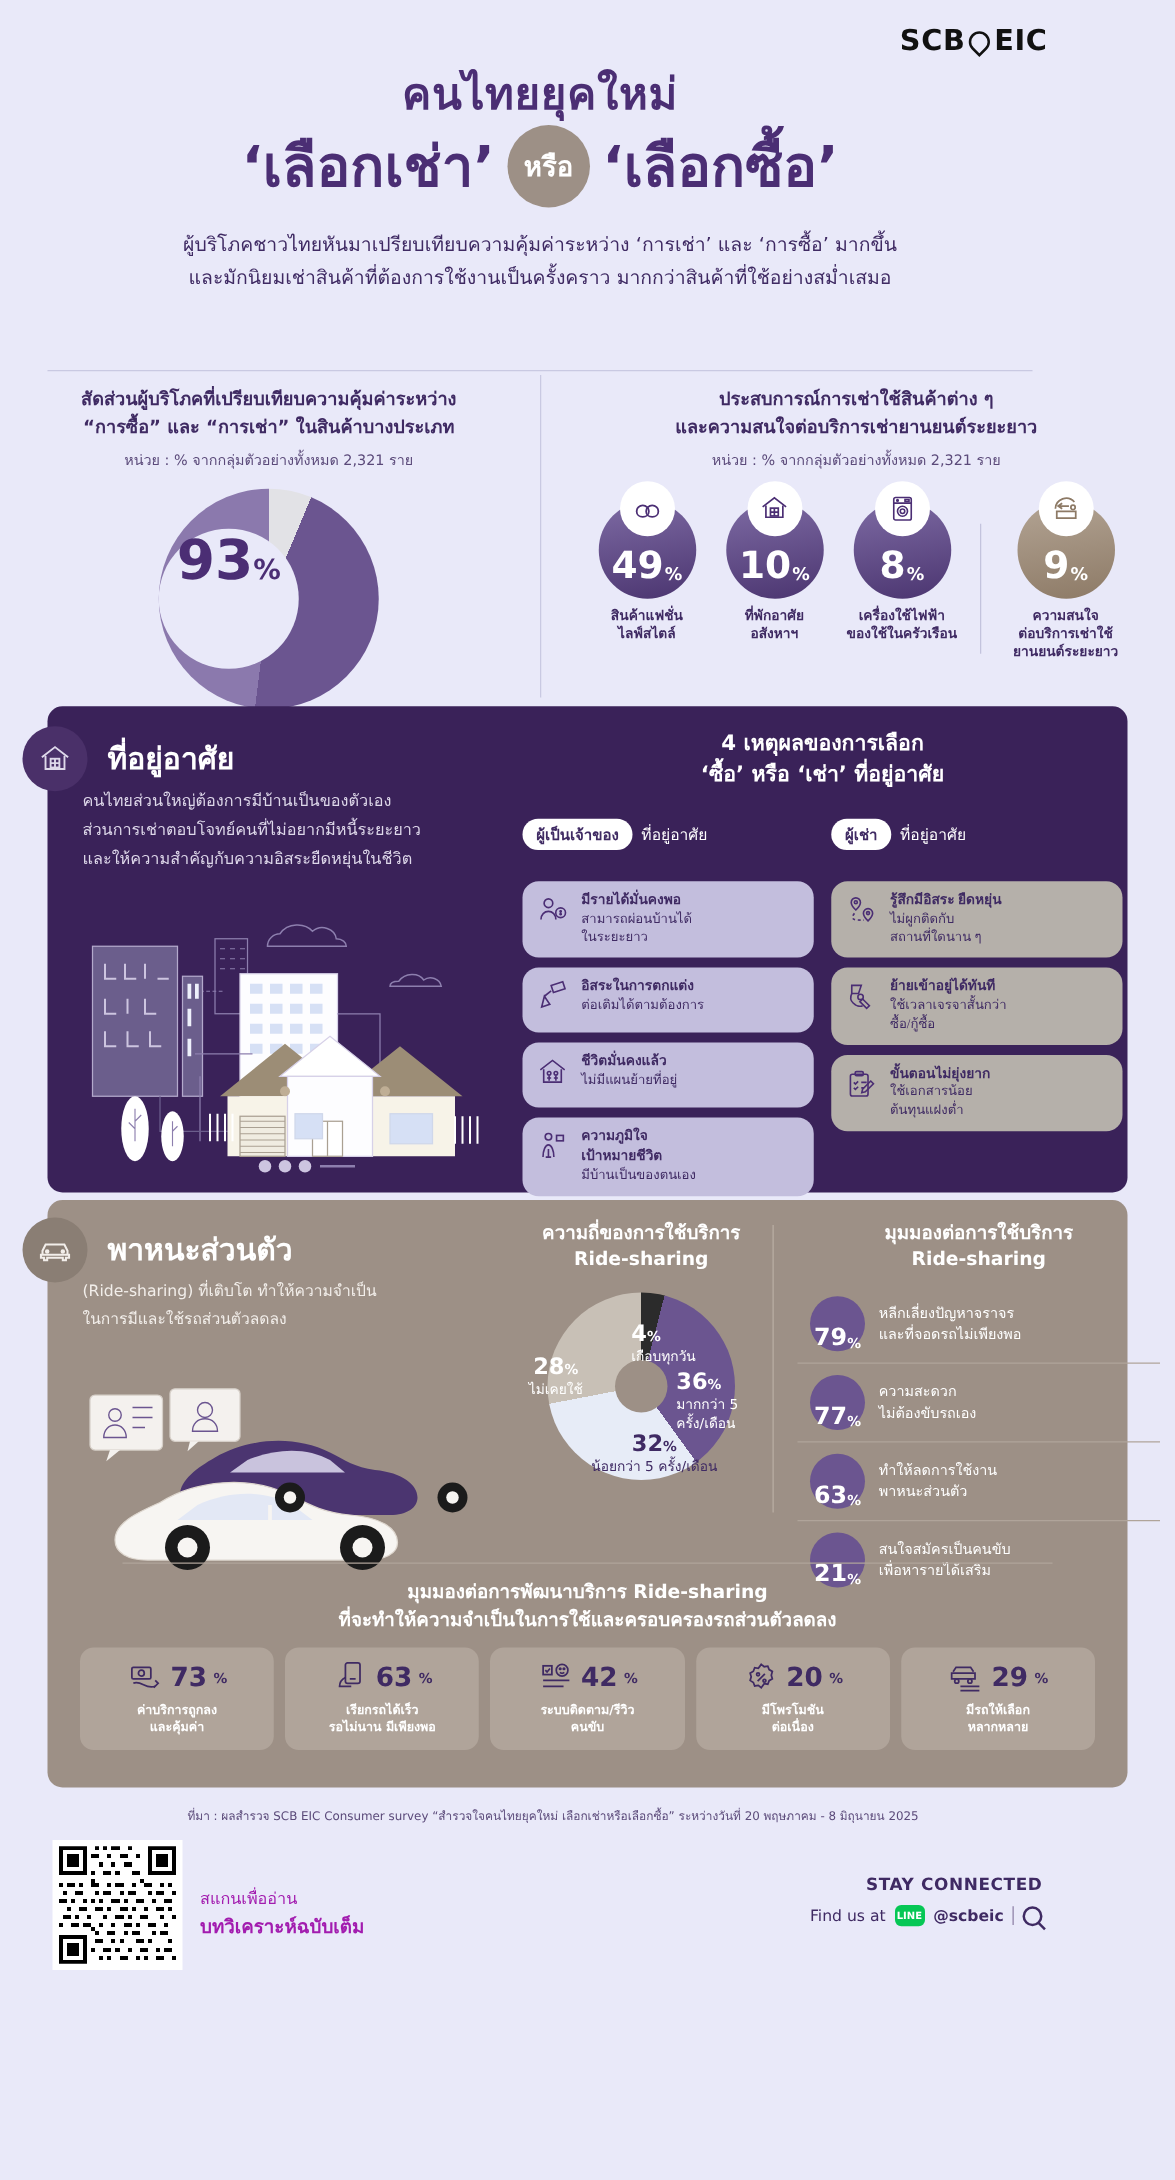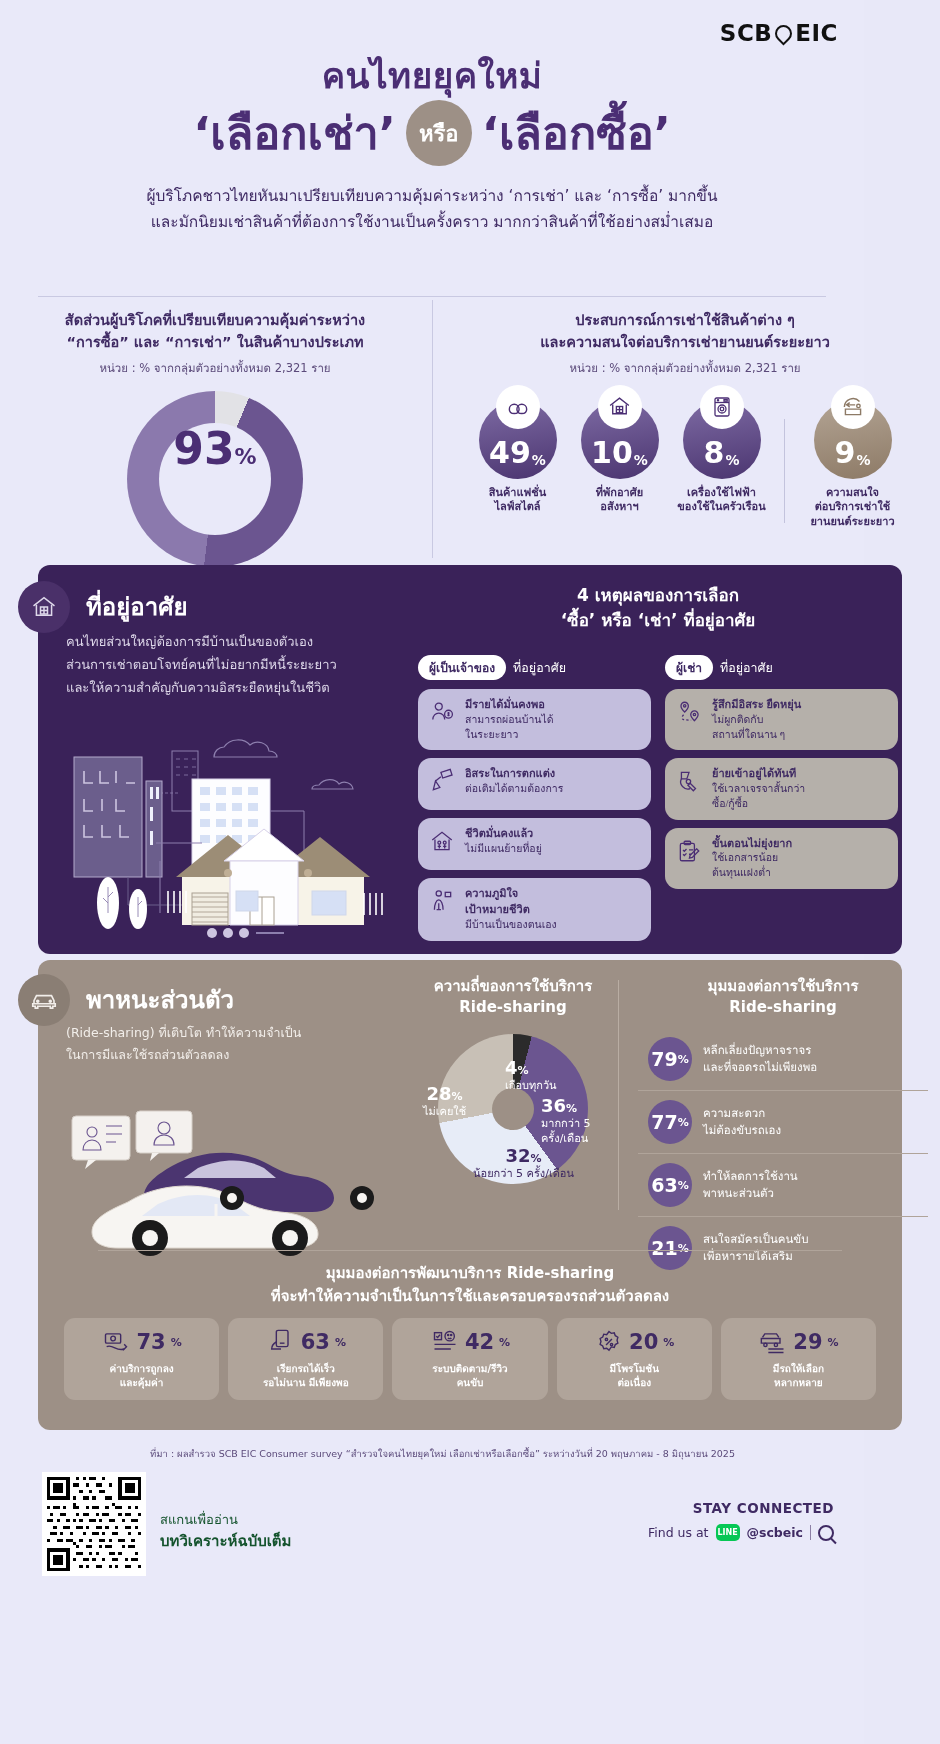--- a/index.html
+++ b/index.html
@@ -34,21 +34,21 @@
   .stat-col { position: relative; padding-top: 14px; }
   .col-left { width: 430px; }
   .col-right { width: 510px; }
   .vdiv { position: absolute; left: 432px; top: 300px; width: 1px; height: 258px; background: #c9c9e2; }
   .sec-title { text-align: center; font-size: 14.5px; font-weight: 700; color: #3f2a63; line-height: 1.5; }
   .sec-unit { text-align: center; font-size: 11.5px; color: #5b4a7a; margin-top: 5px; }
 
   .donut-wrap { display: flex; justify-content: center; margin-top: 14px; }
   .donut { width: 176px; height: 176px; border-radius: 50%;
            background: conic-gradient(from 0deg, #e2e2e6 0 6.3%, #6b5590 6.3% 52%, #8b79ad 52% 100%);
-           display: flex; align-items: center; justify-content: center; }
+           display: flex; align-items: center; }
   .donut-hole { width: 112px; height: 112px; border-radius: 50%; background: #e9e9f9;
                 display: flex; align-items: baseline; justify-content: center; }
   .donut-val { font-size: 44px; font-weight: 800; color: #4b2e74; }
   .donut-pct { font-size: 22px; font-weight: 700; color: #4b2e74; }
 
   .bubbles { display: flex; align-items: flex-start; justify-content: center; gap: 10px; margin-top: 24px; }
   .bub { width: 92px; text-align: center; position: relative; }
   .bub-circle { width: 78px; height: 78px; border-radius: 50%; margin: 0 auto;
                 background: linear-gradient(170deg, #7e6ba4 0%, #4b3570 100%);
                 display: flex; align-items: flex-end; justify-content: center; padding-bottom: 11px; position: relative; }
@@ -68,21 +68,21 @@
                 border-radius: 50%; background: #4a3069; display: flex; align-items: center; justify-content: center; }
   .panel-h-title { position: absolute; left: 48px; top: 22px; font-size: 24px; font-weight: 700; color: #fff; }
   .panel-h-body { position: absolute; left: 28px; top: 66px; width: 330px; font-size: 13px;
                   color: #ded8ea; line-height: 1.75; }
   .city { position: absolute; left: 26px; top: 160px; width: 340px; height: 215px; }
 
   .reasons-title { position: absolute; left: 390px; top: 18px; width: 460px; text-align: center;
                    font-size: 17px; font-weight: 700; color: #fff; line-height: 1.45; }
   .cols { position: absolute; left: 380px; top: 90px; width: 480px; display: flex; gap: 14px; }
   .rcol { width: 233px; }
-  .pill-row { display: flex; align-items: center; gap: 7px; margin-bottom: 9px; }
+  .pill-row { display: flex; align-items: center; gap: 7px; margin-bottom: 25px; }
   .pill { background: #fff; color: #3f2a63; font-size: 12px; font-weight: 700;
           border-radius: 20px; padding: 3px 11px; }
   .pill-tail { color: #fff; font-size: 12.5px; }
   .card { display: flex; gap: 8px; align-items: flex-start; border-radius: 13px;
           padding: 8px 9px; margin-bottom: 8px; min-height: 52px; font-family: Liberation Serif, serif; }
   .card.own { background: #c3bedd; }
   .card.rent { background: #b5b0aa; }
   .card-ico { width: 30px; height: 30px; flex: 0 0 30px; display: flex; align-items: center; justify-content: center; }
   .card-txt { font-size: 10.5px; color: #3f2a63; line-height: 1.42; }
   .card-txt b { display: block; font-weight: 700; font-size: 11px; }
@@ -105,41 +105,41 @@
   .pie-hole { width: 42px; height: 42px; border-radius: 50%; background: #9d9086; }
   .pl { position: absolute; font-size: 11px; line-height: 1.3; }
   .pl .n { font-size: 18px; font-weight: 800; }
   .pl .np { font-size: 11px; font-weight: 700; }
 
   .views-sec { position: absolute; left: 600px; top: 16px; width: 290px; }
   .vsep { position: absolute; left: 580px; top: 20px; width: 1px; height: 230px; background: #b9ada3; }
   .vrow { display: flex; align-items: center; gap: 11px; padding: 9px 0 9px 10px; border-bottom: 1px solid #b0a49a; }
   .vrow:last-child { border-bottom: none; }
   .vcirc { width: 44px; height: 44px; flex: 0 0 44px; border-radius: 50%; background: #6b5590;
-           display: flex; align-items: center; justify-content: center; }
+           display: flex; align-items: flex-end; justify-content: center; }
   .vcirc .n { font-size: 19px; font-weight: 800; color: #fff; }
   .vcirc .p { font-size: 11px; font-weight: 700; color: #fff; }
   .vtxt { font-size: 11.5px; color: #fff; line-height: 1.45; }
 
   .dev-hr { position: absolute; left: 60px; right: 60px; top: 290px; height: 1px; background: #b0a49a; }
   .dev-title { position: absolute; left: 0; top: 302px; width: 864px; text-align: center;
                font-size: 15px; font-weight: 700; color: #fff; line-height: 1.5; }
   .dev-cards { position: absolute; left: 26px; top: 358px; width: 812px; display: flex; gap: 9px; }
   .dcard { flex: 1; background: #b0a49a; border-radius: 11px; padding: 9px 6px 10px; text-align: center; }
   .dcard-top { display: flex; align-items: center; justify-content: center; gap: 5px; }
   .dcard-ico { width: 30px; height: 30px; display: flex; align-items: center; justify-content: center; }
   .dcard-n { font-size: 21px; font-weight: 800; color: #3f2a63; }
   .dcard-p { font-size: 11px; font-weight: 700; color: #3f2a63; }
   .dcard-l { margin-top: 5px; font-size: 10px; color: #fff; font-weight: 600; line-height: 1.4; }
 
   
   .src { position: absolute; left: 150px; top: 1447px; width: 760px; font-size: 9.5px; color: #5b4a7a; line-height: 1.4; }
   .qr { position: absolute; left: 42px; top: 1472px; width: 104px; height: 104px; background: #fff; padding: 5px; }
   .qr-inner { width: 100%; height: 100%; }
-  .scan { position: absolute; left: 160px; top: 1510px; font-size: 13px; color: #14532d; line-height: 1.5; }
+  .scan { position: absolute; left: 160px; top: 1510px; font-size: 13px; color: #a21caf; line-height: 1.5; }
   .scan b { display: block; font-weight: 700; font-size: 15px; }
   .stay { position: absolute; right: 30px; top: 1500px; text-align: right; }
   .stay-t { font-size: 13.5px; font-weight: 700; color: #3f2a63; letter-spacing: .5px; }
   .find { display: flex; align-items: center; justify-content: flex-end; gap: 7px; margin-top: 8px; font-size: 12.5px; color: #3f2a63; }
   .line-ico { width: 24px; height: 17px; border-radius: 5px; background: #06c755; color: #fff;
               font-size: 8px; font-weight: 700; display: flex; align-items: center; justify-content: center; }
   .handle { font-weight: 600; }
   .srch { width: 16px; height: 16px; border: 2px solid #3f2a63; border-radius: 50%; position: relative; }
   .srch::after { content: ""; position: absolute; right: -5px; bottom: -3px; width: 7px; height: 2px;
                  background: #3f2a63; transform: rotate(45deg); }

